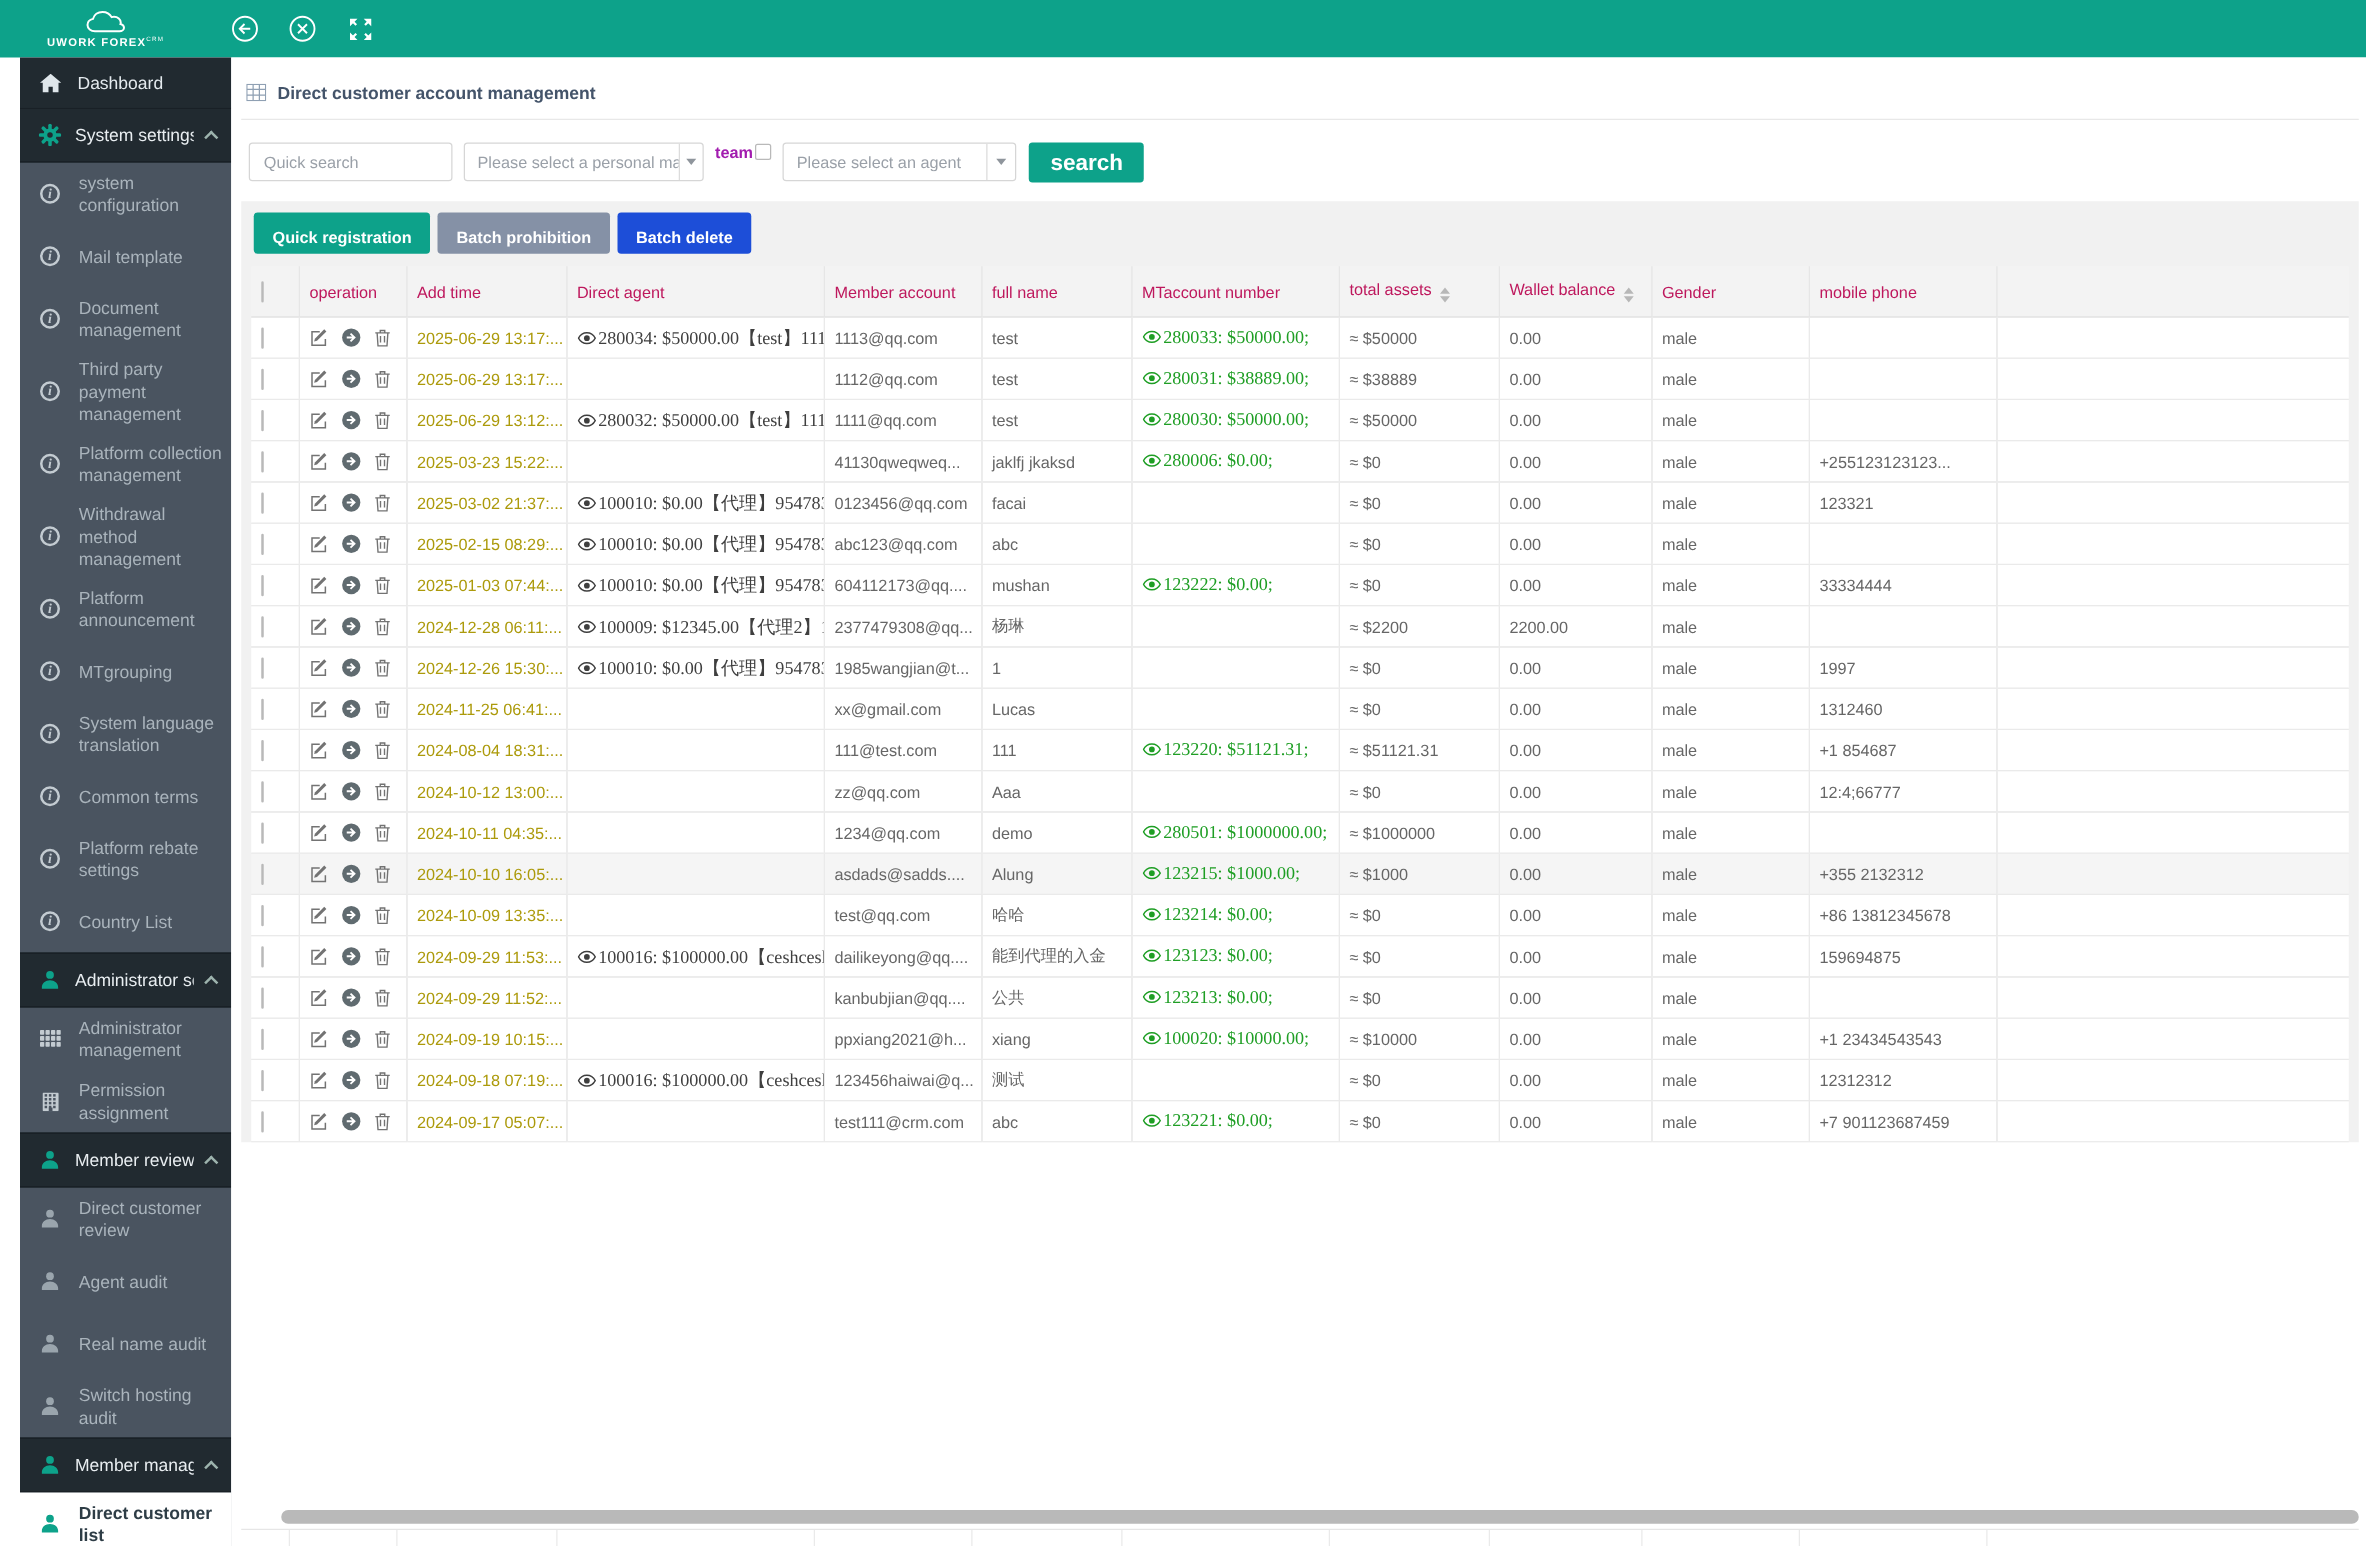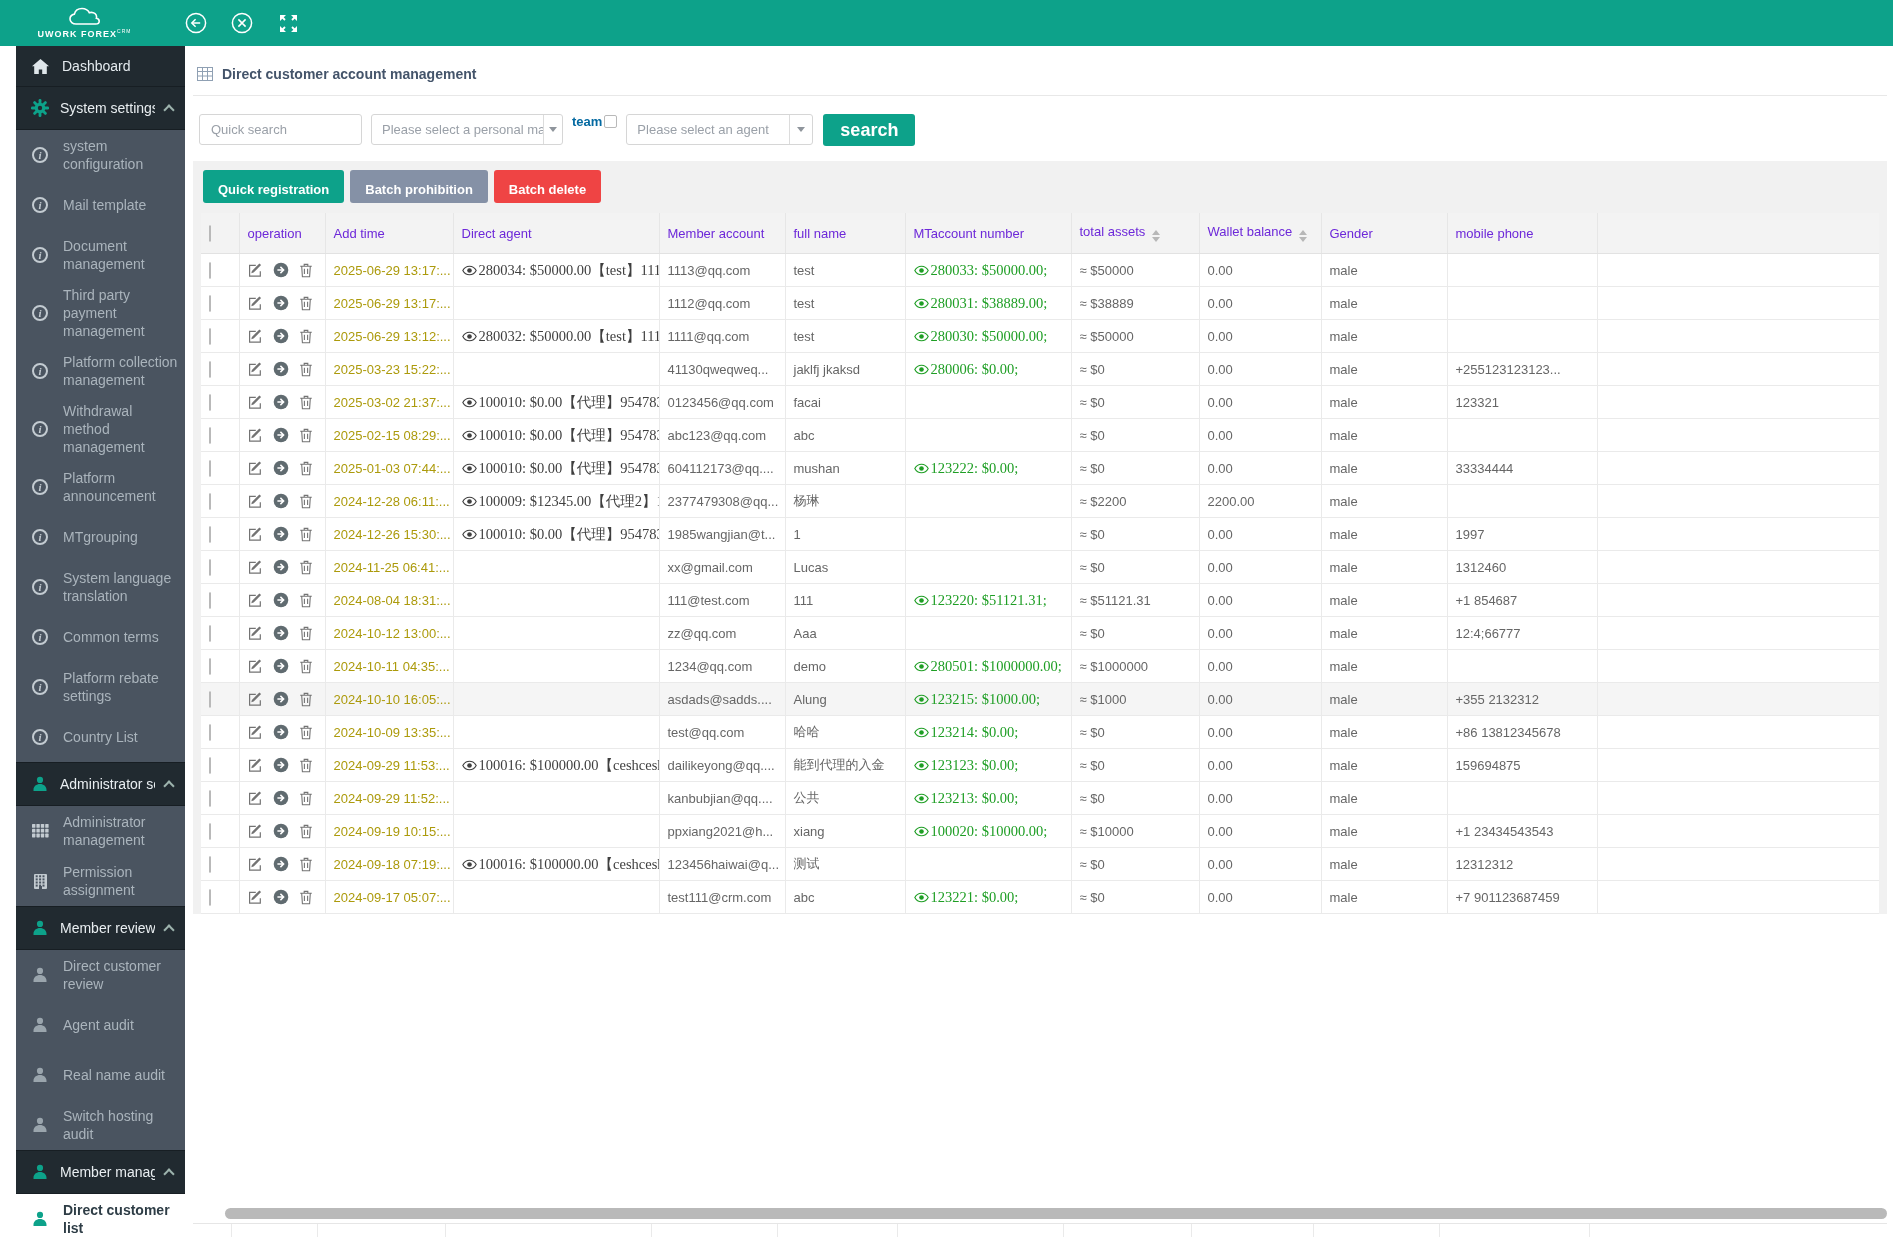--- a/index.html
+++ b/index.html
@@ -44,36 +44,36 @@
   .quick-input::placeholder { color:#9aa0a8; }
   .sel { height:31px; border:1px solid #d6d6d6; border-radius:3px; background:#fff;
     display:flex; align-items:center; justify-content:space-between; color:#9aa0a8;
     font-size:13px; cursor:pointer; margin-left:9px; }
   .sel .sel-val { padding:0 10px; white-space:nowrap; overflow:hidden; }
   .caret-box { width:23px; align-self:stretch; border-left:1px solid #dcdcdc;
     display:flex; align-items:center; justify-content:center; }
   .caret { width:0; height:0; border-left:4px solid transparent; border-right:4px solid transparent;
     border-top:5px solid #8f959c; }
   .team-wrap { display:flex; align-items:center; margin-left:9px; gap:2px; }
-  .team-lbl { font-size:13px; font-weight:bold; color:#0369a1; }
+  .team-lbl { font-size:13px; font-weight:bold; color:#a21caf; }
   .cb { width:13px; height:13px; border:1px solid #b9b9b9; border-radius:2px; background:#fff; cursor:pointer; }
   .btn-search { background:#0da28a; border:none; color:#fff; font-weight:bold; font-size:18px;
     height:32px; padding:0 17px; border-radius:3px; margin-left:10px; cursor:pointer; }
 
   
   .panel { background:#f1f1f1; padding:9px 8px 0; }
   .actions { display:flex; gap:6px; padding:0 2px 10px; }
   .btn { border:none; height:33px; padding:12px 15px; border-radius:3px; color:#fff;
     font-weight:bold; font-size:13px; cursor:pointer; }
   .btn-reg { background:#0da28a; }
   .btn-proh { background:#8591a6; }
-  .btn-del { background:#ef4444; }
+  .btn-del { background:#1d4ed8; }
 
   table.grid { width:100%; border-collapse:collapse; table-layout:fixed; font-size:13px; color:#666; }
-  table.grid thead th { background:#f3f3f3; font-weight:normal; color:#6d28d9; text-align:left;
+  table.grid thead th { background:#f3f3f3; font-weight:normal; color:#be185d; text-align:left;
     padding:11px 8px; border-bottom:1px solid #e2e2e2; border-left:1px solid #e6e6e6;
     white-space:nowrap; overflow:hidden; cursor:default; }
   table.grid thead th:first-child { border-left:none; }
   table.grid tbody td { background:#fff; padding:0 8px; height:33px;
     border-bottom:1px solid #eaeaea; border-left:1px solid #eaeaea;
     white-space:nowrap; overflow:hidden; }
   table.grid tbody td:first-child { border-left:none; }
   tr.hl td { background:#f5f5f5 !important; }
   .td-time { color:#ac9a0b; }
   .td-serif { font-family:"Liberation Serif", serif; font-size:14.5px; color:#3f3f3f; }

